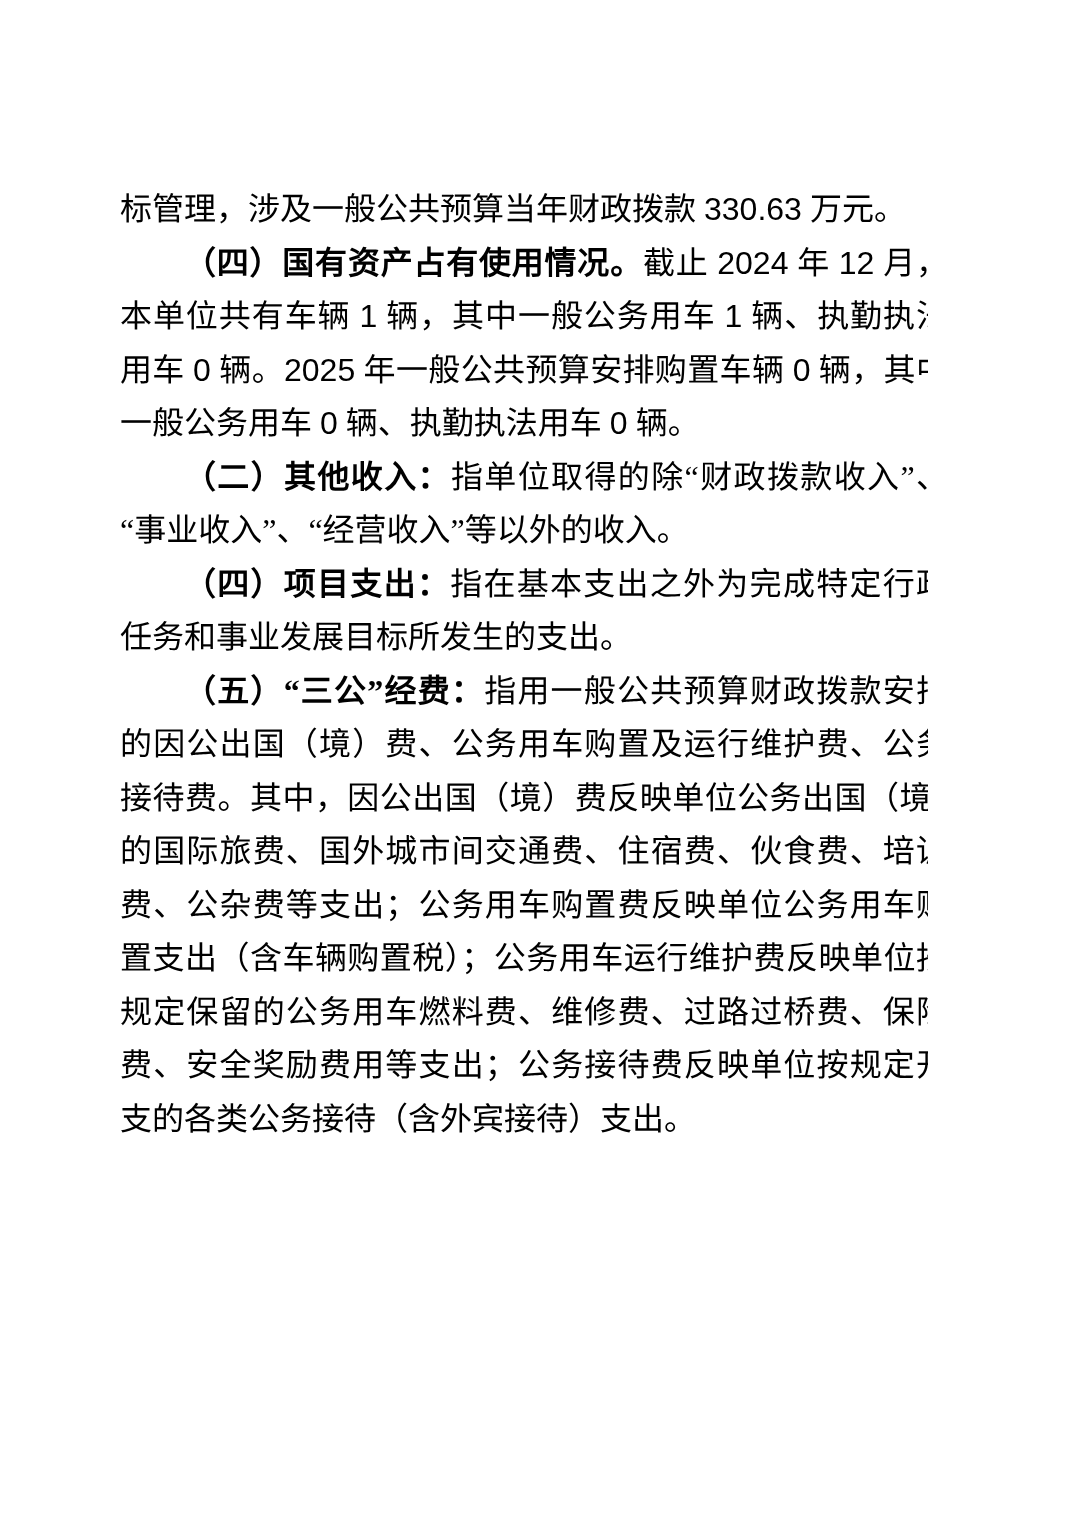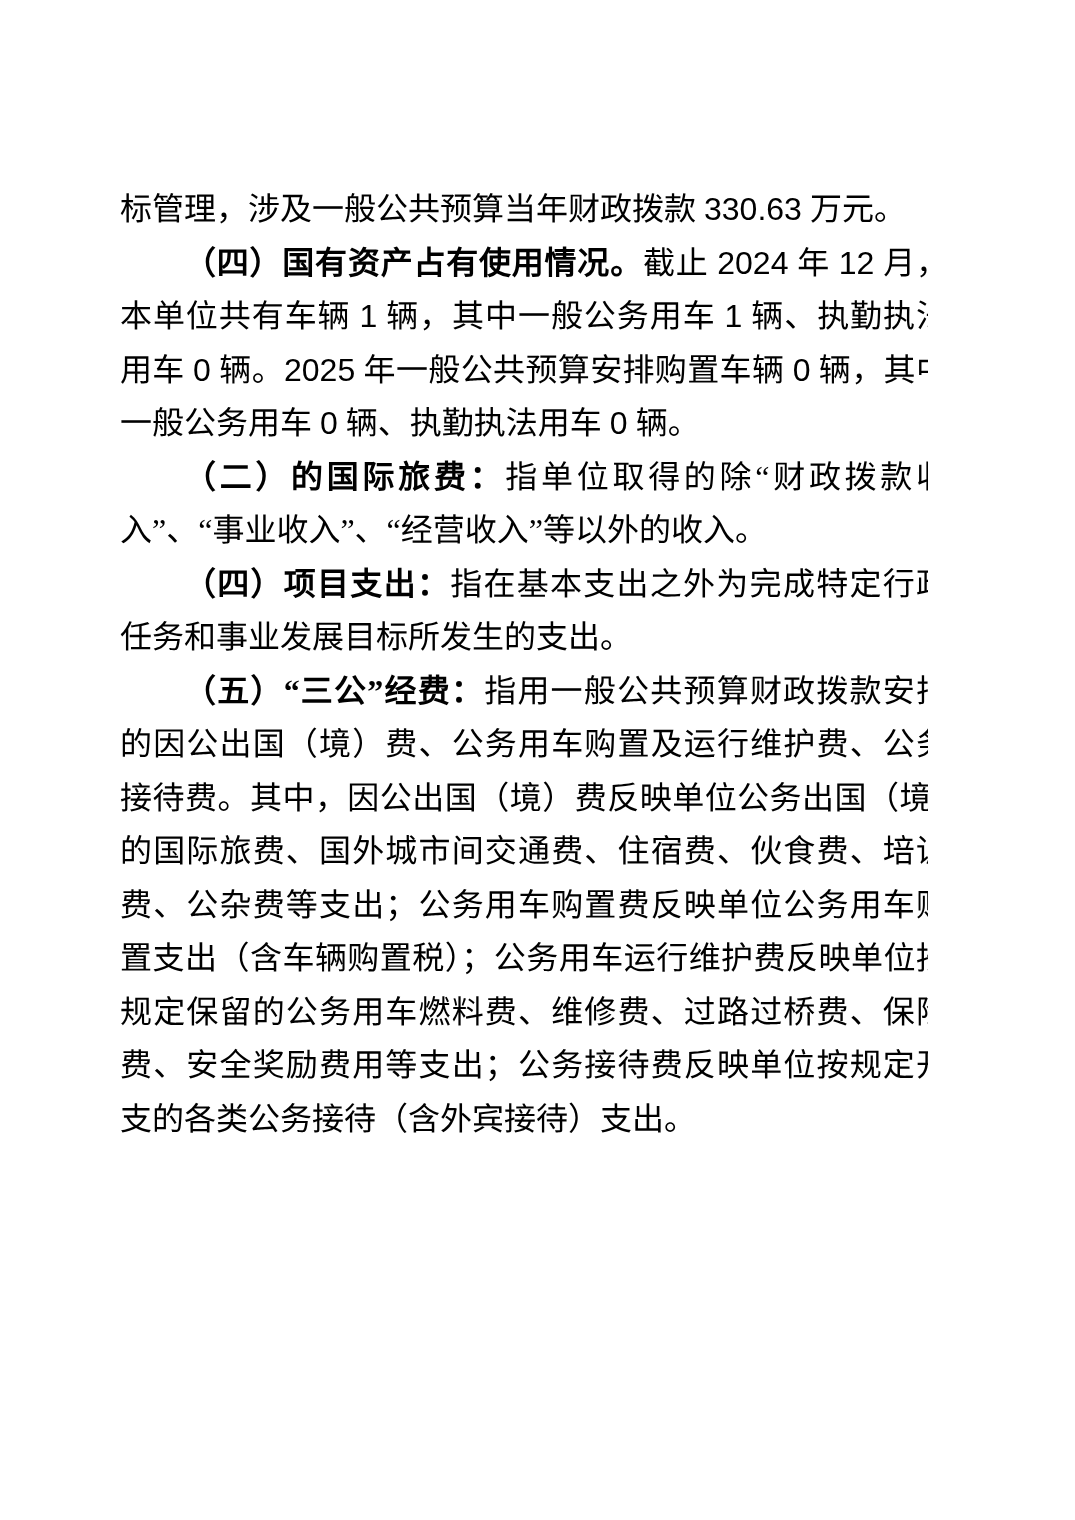--- a/index.html
+++ b/index.html
@@ -54,21 +54,21 @@
 
 <div class="page">
   <div class="doc">
 
     <p class="continuation"><b class="lead"></b><span>标管理，涉及一般公共预算当年财政拨款 <span class="num">330.63</span> 万元。</span></p>
 
     <p><b class="lead">（四）国有资产占有使用情况。</b><span>截止 <span class="num">2024</span> 年 <span class="num">12</span> 月，本单位共有车辆 <span class="num">1</span> 辆，其中一般公务用车 <span class="num">1</span> 辆、执勤执法用车 <span class="num">0</span> 辆。<span class="num">2025</span> 年一般公共预算安排购置车辆 <span class="num">0</span> 辆，其中一般公务用车 <span class="num">0</span> 辆、执勤执法用车 <span class="num">0</span> 辆。</span></p>
 
 
 
-    <p><b class="lead">（二）的国际旅费：</b><span>指单位取得的除“财政拨款收入”、“事业收入”、“经营收入”等以外的收入。</span></p>
+    <p><b class="lead">（二）其他收入：</b><span>指单位取得的除“财政拨款收入”、“事业收入”、“经营收入”等以外的收入。</span></p>
 
 
     <p><b class="lead">（四）项目支出：</b><span>指在基本支出之外为完成特定行政任务和事业发展目标所发生的支出。</span></p>
 
     <p><b class="lead">（五）“三公”经费：</b><span>指用一般公共预算财政拨款安排的因公出国（境）费、公务用车购置及运行维护费、公务接待费。其中，因公出国（境）费反映单位公务出国（境）的国际旅费、国外城市间交通费、住宿费、伙食费、培训费、公杂费等支出；公务用车购置费反映单位公务用车购置支出（含车辆购置税）；公务用车运行维护费反映单位按规定保留的公务用车燃料费、维修费、过路过桥费、保险费、安全奖励费用等支出；公务接待费反映单位按规定开支的各类公务接待（含外宾接待）支出。</span></p>
 
   </div>
 </div>
 
 </body></html>

